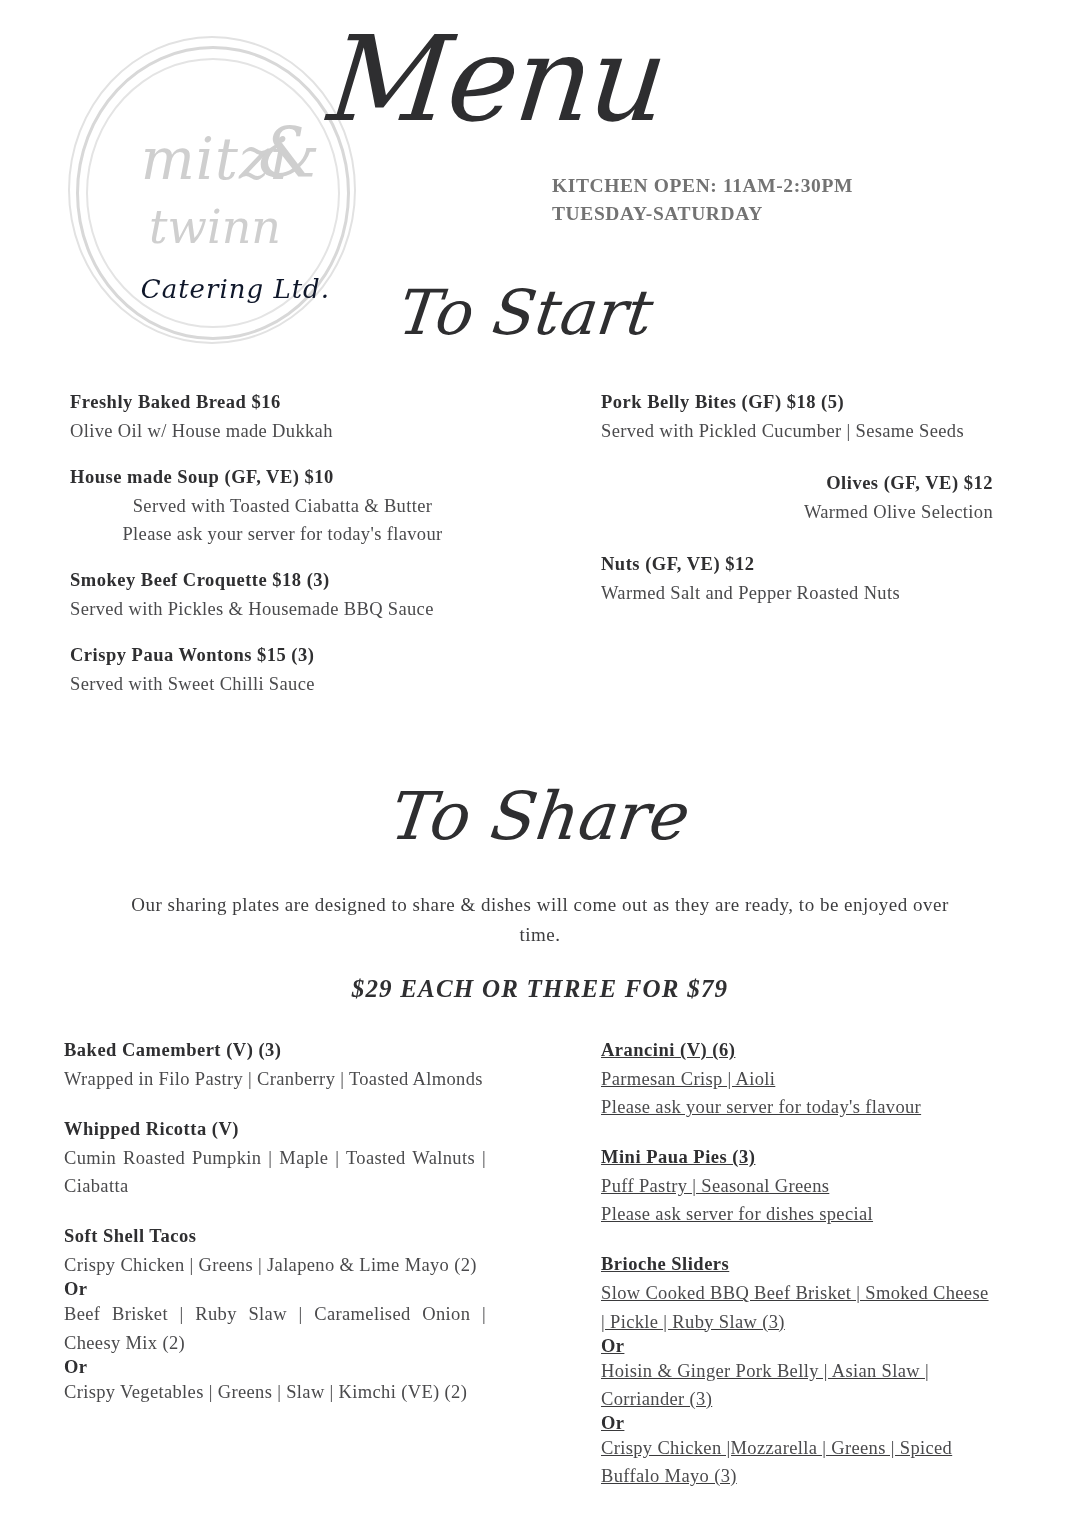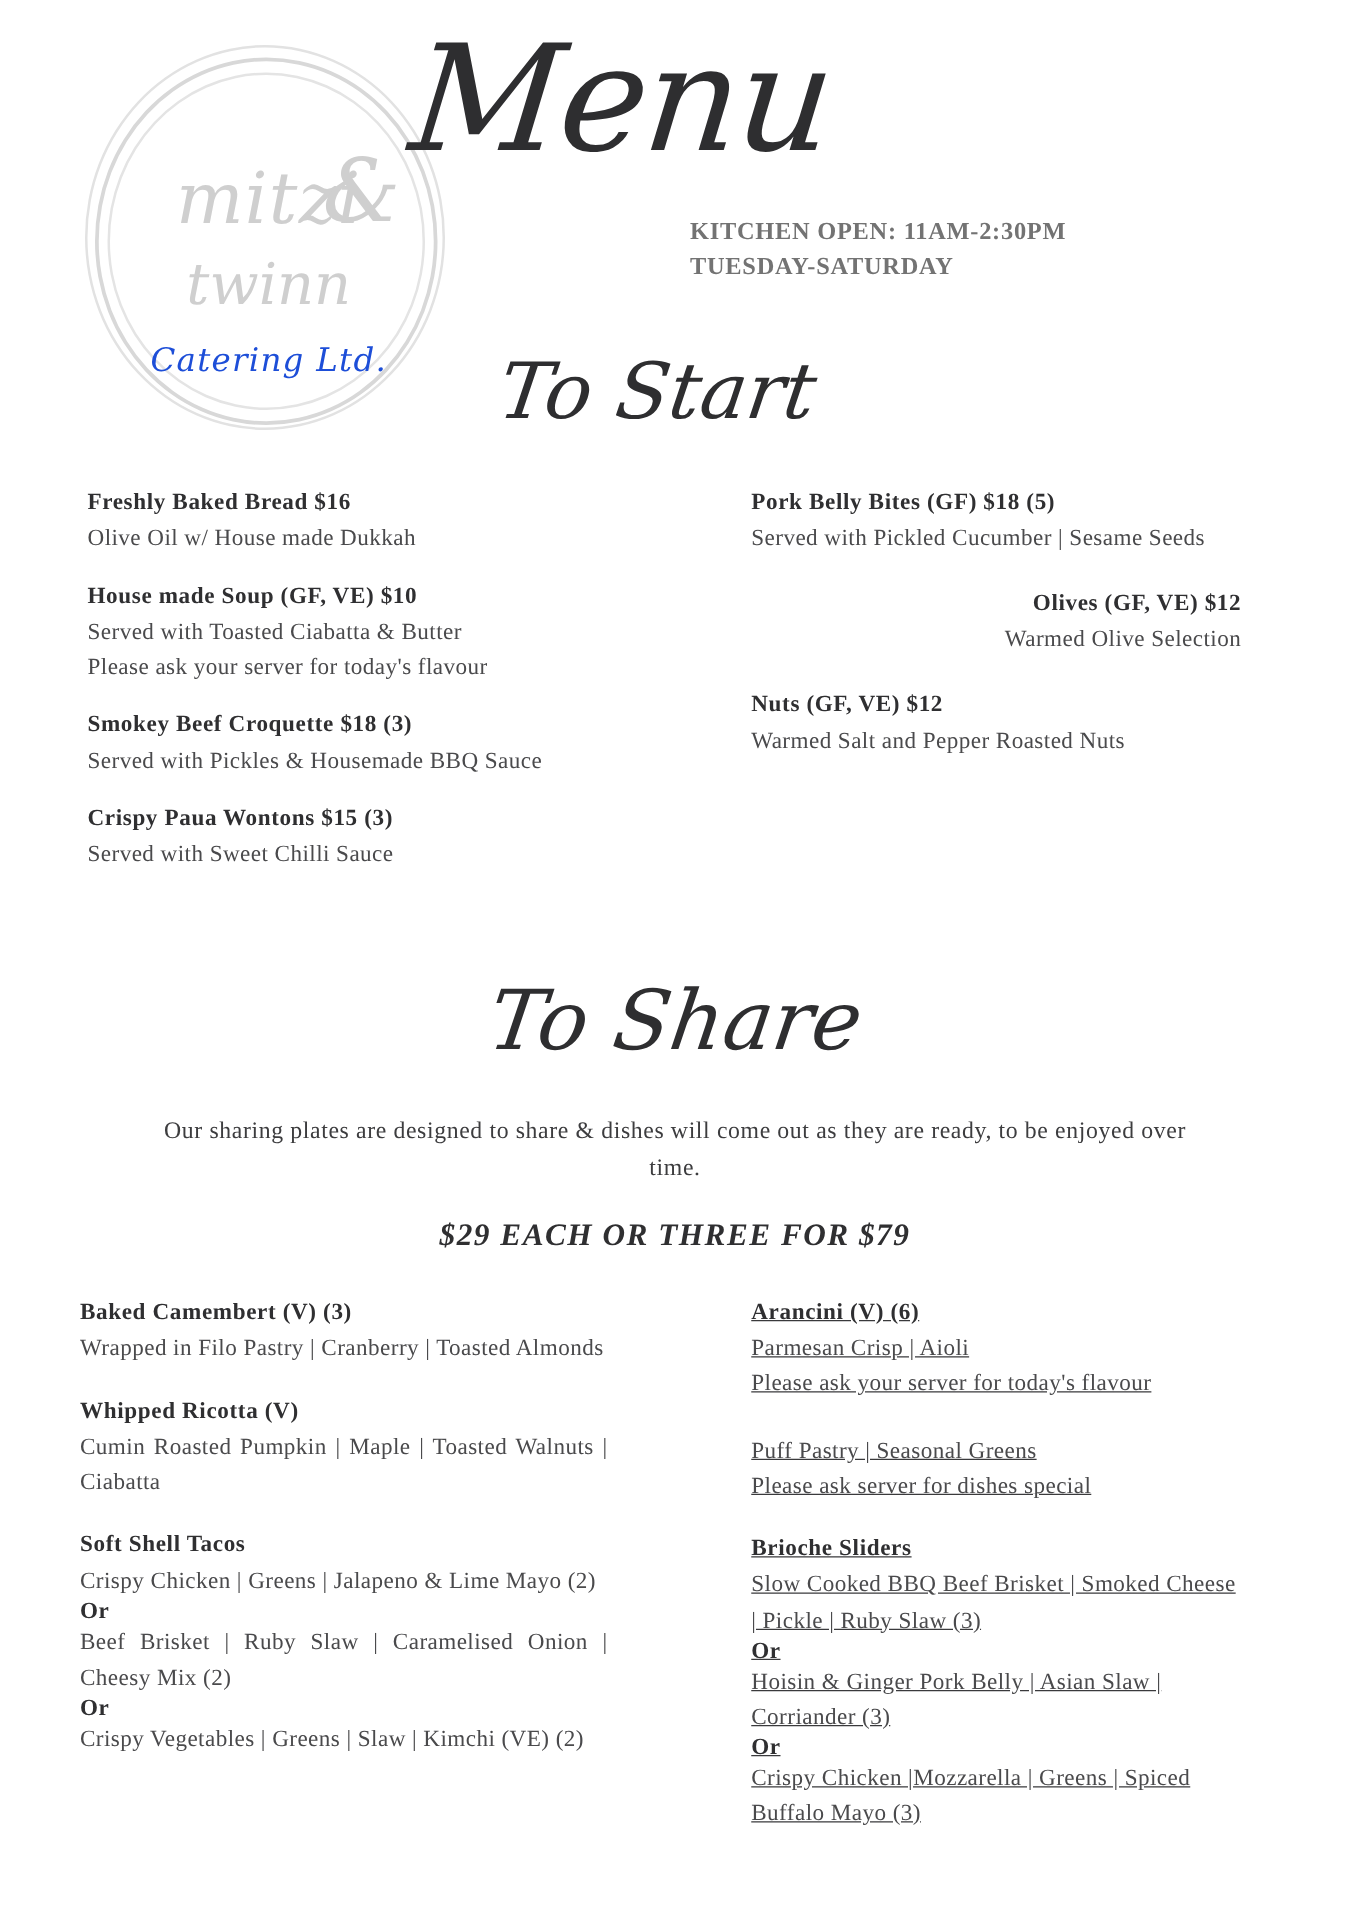--- a/index.html
+++ b/index.html
@@ -59,25 +59,25 @@
     text-align: center;
     font-family: "DejaVu Serif", serif;
     font-style: italic;
     font-size: 46px;
     color: #cfcfcf;
   }
   .logo-text-3 {
     position: absolute;
     left: 38px; top: 246px;
     width: 230px;
-    text-align: center;
+    text-align: right;
     font-family: "DejaVu Serif", serif;
     font-style: italic;
     font-size: 26px;
-    color: #1d4ed8;
+    color: #0f172a;
     letter-spacing: 1px;
   }
 
   
   .script {
     font-family: "DejaVu Serif", serif;
     font-style: italic;
     font-weight: 400;
     color: #2e2e30;
     white-space: nowrap;
@@ -193,21 +193,21 @@
 
 <div class="script" id="to-start-heading">To Start</div>
 
 <div class="col" style="left:70px; top:392px;">
   <div class="item">
     <div class="item-title">Freshly Baked Bread $16</div>
     <div class="item-desc">Olive Oil w/ House made Dukkah</div>
   </div>
   <div class="item">
     <div class="item-title">House made Soup (GF, VE) $10</div>
-    <div class="item-desc" style="white-space:pre-line;">Served with Toasted Ciabatta &amp; Butter
+    <div class="item-desc" style="white-space:pre-line;text-align:center;">Served with Toasted Ciabatta &amp; Butter
 Please ask your server for today's flavour</div>
   </div>
   <div class="item">
     <div class="item-title">Smokey Beef Croquette $18 (3)</div>
     <div class="item-desc">Served with Pickles &amp; Housemade BBQ Sauce</div>
   </div>
   <div class="item">
     <div class="item-title">Crispy Paua Wontons $15 (3)</div>
     <div class="item-desc">Served with Sweet Chilli Sauce</div>
   </div>
@@ -252,20 +252,21 @@
   </div>
 </div>
 
 <div class="col" style="left:601px; top:1040px; width:392px;text-decoration:underline;">
   <div class="item" style="margin-bottom:26px;">
     <div class="item-title">Arancini (V) (6)</div>
     <div class="item-desc" style="white-space:pre-line;">Parmesan Crisp | Aioli
 Please ask your server for today's flavour</div>
   </div>
   <div class="item" style="margin-bottom:26px;">
+    <div class="item-title">Mini Paua Pies (3)</div>
     <div class="item-desc" style="white-space:pre-line;">Puff Pastry | Seasonal Greens
 Please ask server for dishes special</div>
   </div>
   <div class="item">
     <div class="item-title">Brioche Sliders</div>
     <div class="item-desc">Slow Cooked BBQ Beef Brisket | Smoked Cheese | Pickle | Ruby Slaw (3)</div>
     <div class="or-line">Or</div>
     <div class="item-desc">Hoisin &amp; Ginger Pork Belly | Asian Slaw | Corriander (3)</div>
     <div class="or-line">Or</div>
     <div class="item-desc">Crispy Chicken |Mozzarella | Greens | Spiced Buffalo Mayo (3)</div>

